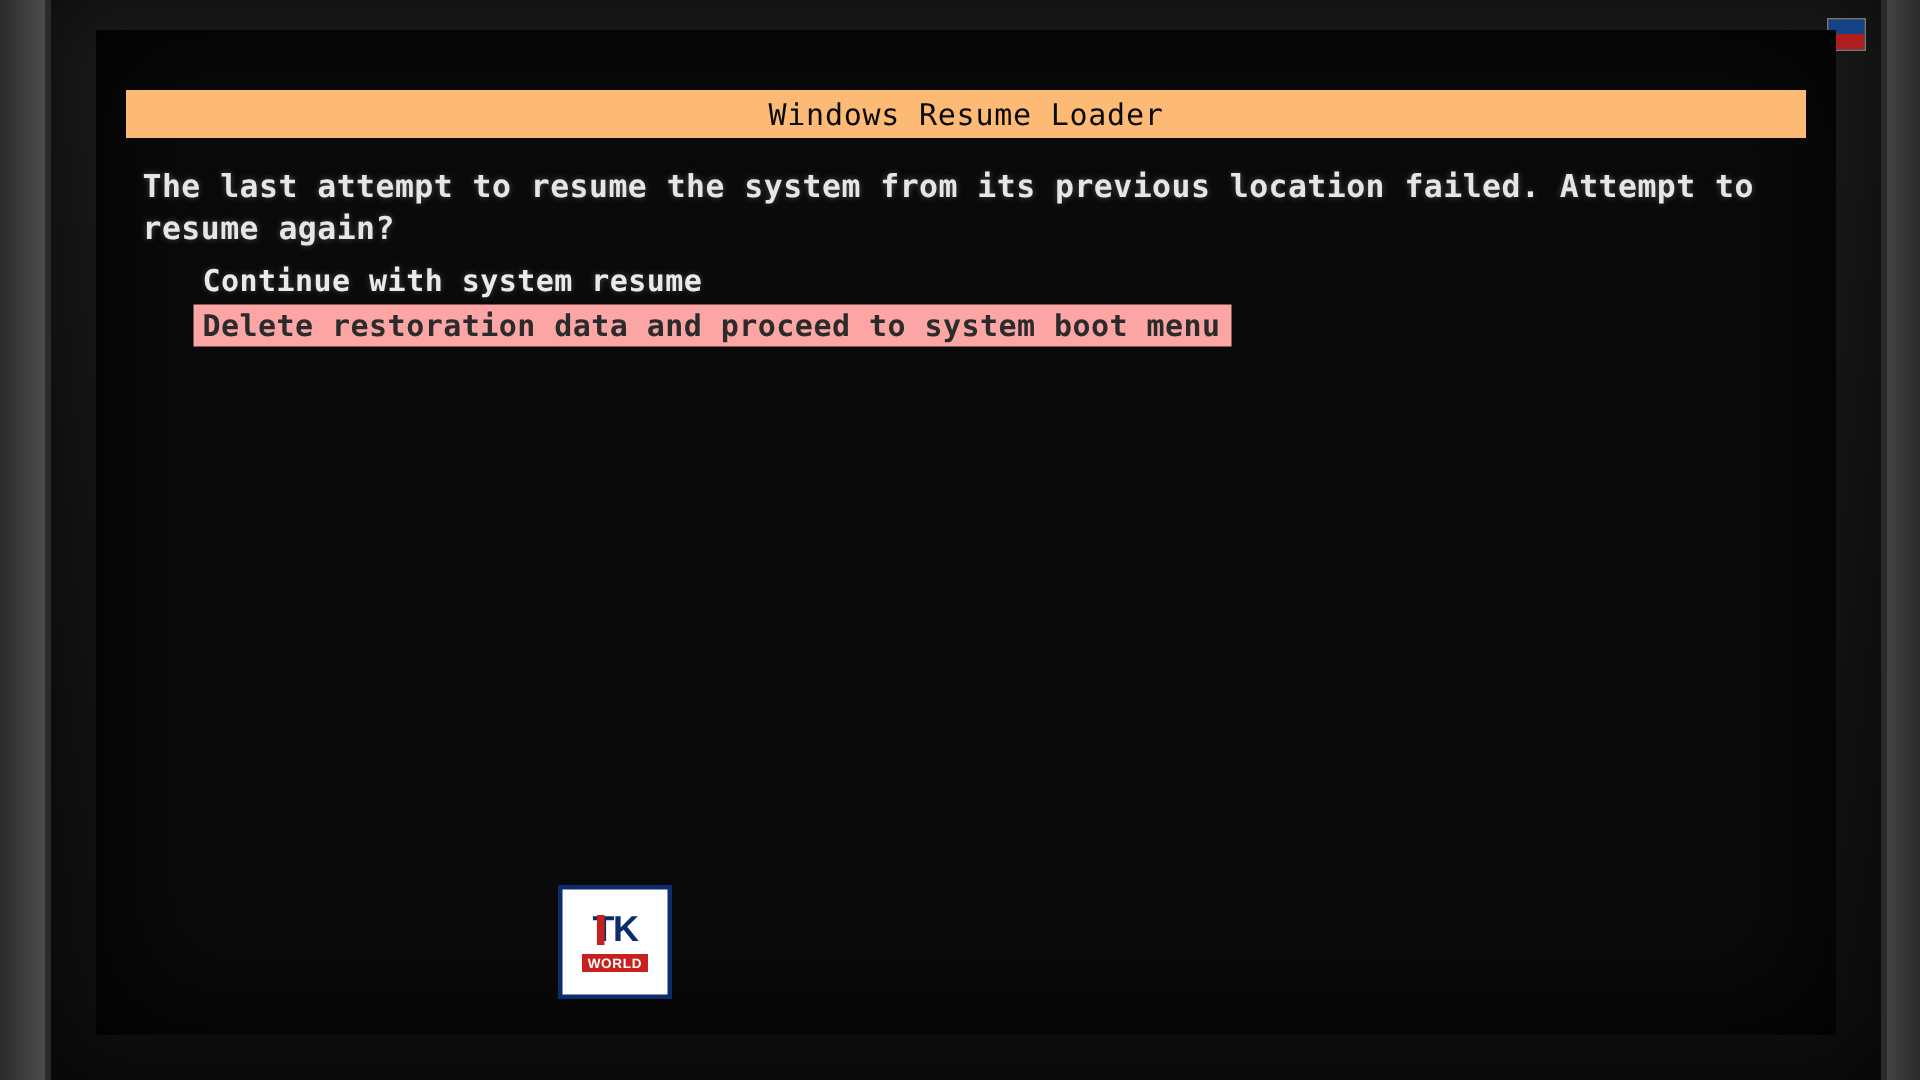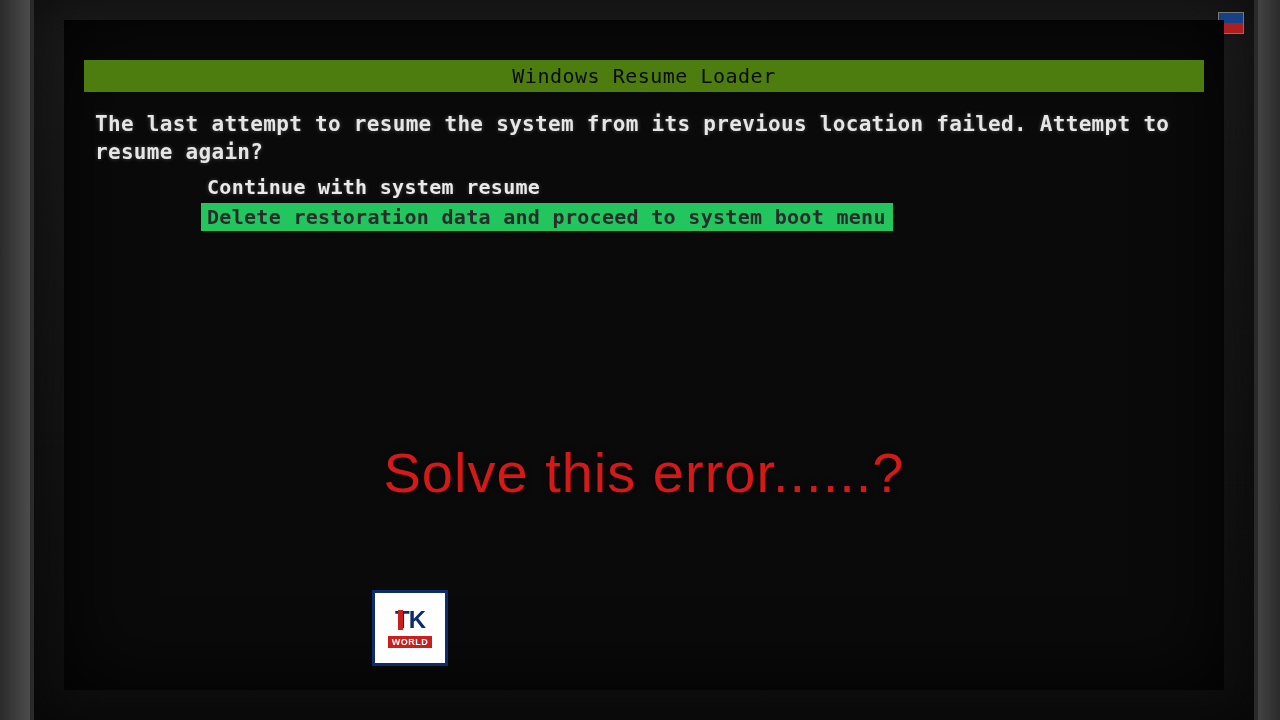--- a/index.html
+++ b/index.html
@@ -28,21 +28,21 @@
   .screen {
     position: absolute;
     inset: 20px 30px 30px 30px;
     background: #0a0a0a;
     box-shadow: inset 0 0 80px rgba(0,0,0,0.9);
     padding: 40px 20px 20px 20px;
   }
 
   
   .titlebar {
-    background: #4d7c0f;
+    background: #fdba74;
     color: #0a0a0a;
     font-size: 20px;
     line-height: 1.3;
     text-align: center;
     padding: 3px 0;
     letter-spacing: 0.5px;
     margin: 0 0 18px 0;
   }
 
   .msg {
@@ -58,39 +58,39 @@
   .hint {
     color: #e0e0e0;
     font-size: 20px;
     font-weight: 600;
     margin: 4px 5px 34px 5px;
     letter-spacing: 0.3px;
     text-shadow: 0 0 4px rgba(200,200,200,0.3);
   }
 
   .options {
-    margin-left: 117px;
+    margin-left: 45px;
   }
 
   .option {
     font-size: 20px;
     font-weight: 600;
     padding: 2px 6px;
     display: inline-block;
     min-width: 680px;
     letter-spacing: 0.3px;
   }
 
   .option-plain {
     color: #eaeaea;
     text-shadow: 0 0 4px rgba(200,200,200,0.3);
   }
 
   .option-selected {
-    background: #22c55e;
+    background: #fca5a5;
     color: #2b2b2b;
     margin-top: 2px;
   }
 
   
   .overlay-caption {
     position: absolute;
     left: 50%;
     top: 440px;
     transform: translateX(-50%);
@@ -203,21 +203,20 @@
     <div class="msg">The last attempt to resume the system from its previous location failed. Attempt to resume again?</div>
 
 
     <div class="options">
       <div class="option option-plain">Continue with system resume</div><br>
       <div class="option option-selected">Delete restoration data and proceed to system boot menu</div>
     </div>
 
   </div>
 
-  <div class="overlay-caption">Solve this error......?</div>
 
   <div class="brand">
     <div class="brand-logo">
       <div class="tk">TK</div>
       <div class="world">WORLD</div>
     </div>
   </div>
 
 </div>
 

